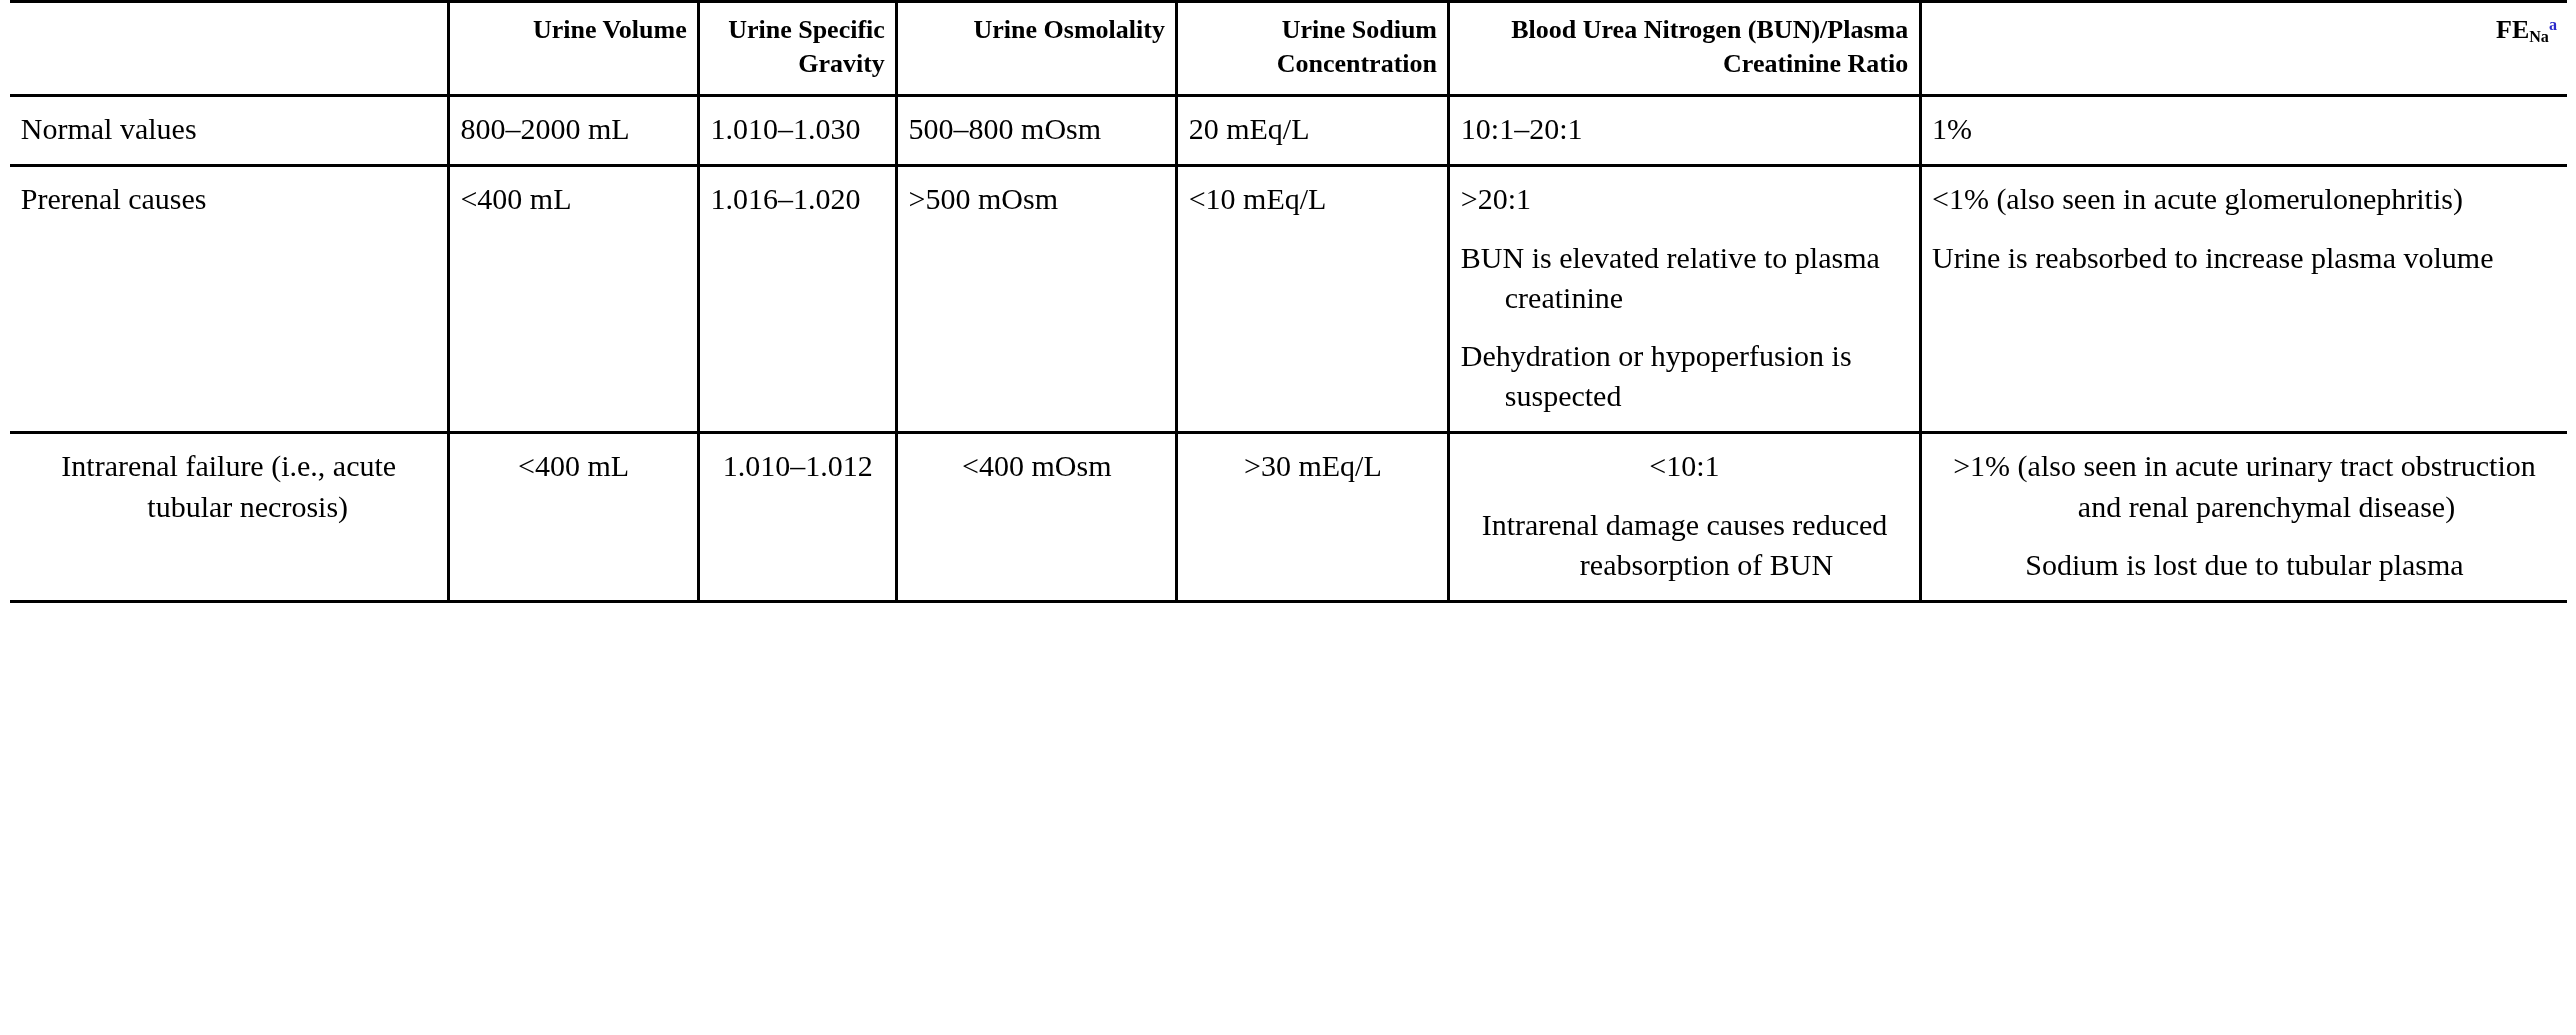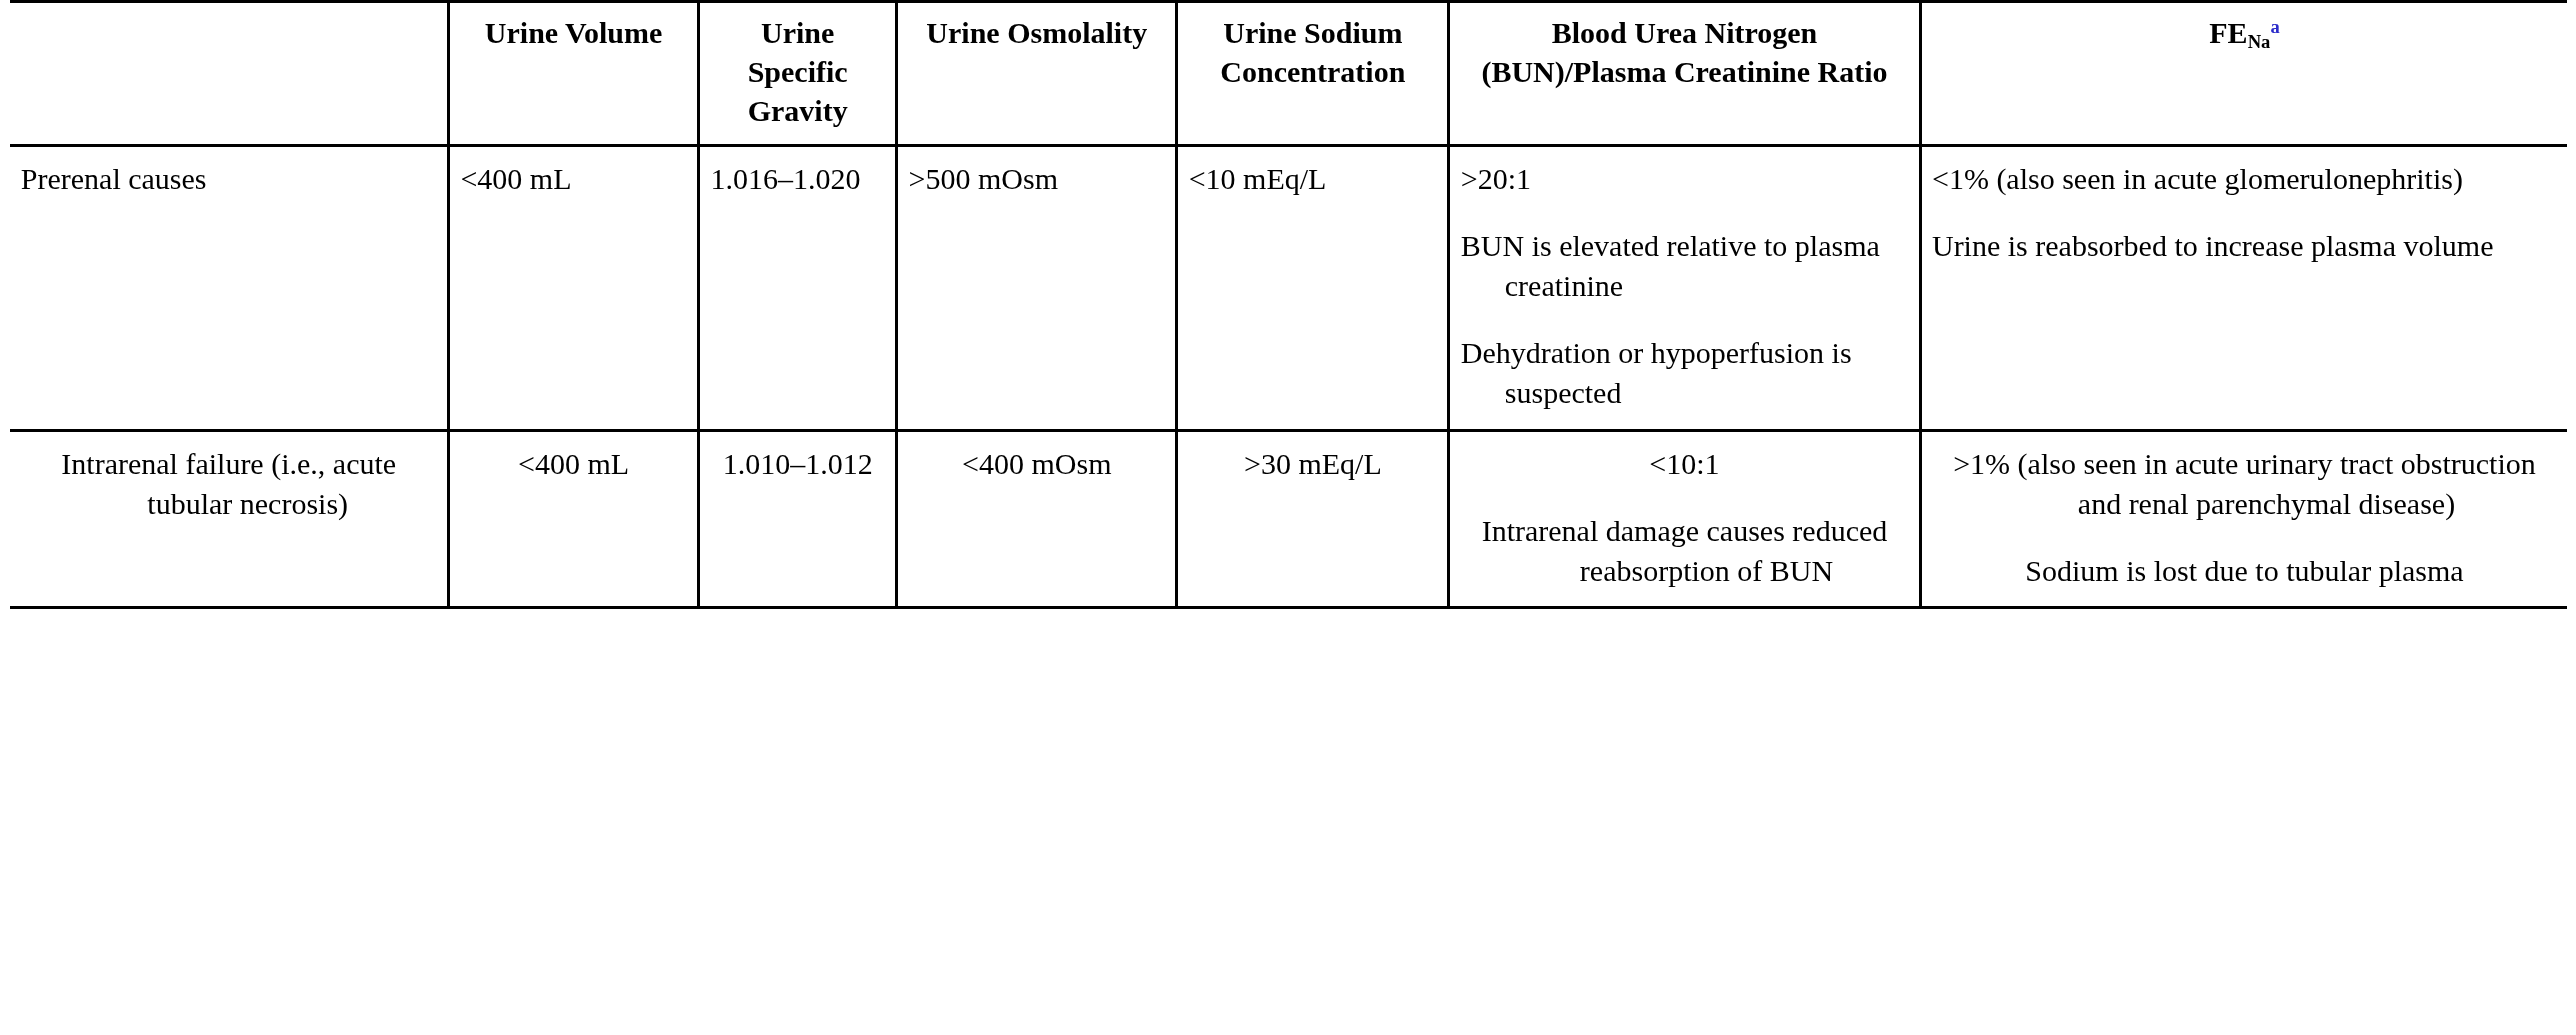--- a/index.html
+++ b/index.html
@@ -34,25 +34,25 @@
   table.lab-table col.c4 { width: 272px; }
   table.lab-table col.c5 { width: 471px; }
   table.lab-table col.c6 { width: 647px; }
 
   
   table.lab-table { border-top: 3.7px solid #000; border-bottom: 3.7px solid #000; }
 
   thead th {
     font-family: "Liberation Serif", serif;
     font-weight: bold;
-    text-align: center;
+    text-align: right;
     vertical-align: top;
     padding: 10.4px 10.4px 13.3px 10.4px;
     border-bottom: 3.7px solid #000000;
-    font-size: 30px;
+    font-size: 26px;
     line-height: 1.3;
   }
   thead th.first-col { border-right: none; }
 
   tbody td {
     vertical-align: top;
     text-align: left;
     padding: 12px 10.4px 15px 10.4px;
     border-bottom: 3px solid #000000;
     font-size: 30px;
@@ -68,21 +68,21 @@
     text-indent: -38px;
   }
   .hang-big {
     padding-left: 44px;
     text-indent: -44px;
   }
   .para {
     margin: 0;
   }
   .para + .para {
-    margin-top: 27px;
+    margin-top: 18px;
   }
   sub {
     font-size: 0.62em;
     vertical-align: -0.25em;
   }
   sup.fn {
     color: #2a2aca;
     font-size: 0.62em;
     vertical-align: 0.52em;
     font-weight: bold;
@@ -108,20 +108,41 @@
         <th class="vrule">Urine Volume</th>
         <th class="vrule">Urine Specific Gravity</th>
         <th class="vrule">Urine Osmolality</th>
         <th class="vrule">Urine Sodium Concentration</th>
         <th class="vrule">Blood Urea Nitrogen (BUN)/Plasma Creatinine Ratio</th>
         <th><span>FE</span><sub>Na</sub><sup class="fn">a</sup></th>
       </tr>
     </thead>
     <tbody>
 
+      <tr>
+        <td class="vrule">Normal values</td>
+        <td class="vrule">
+            <div class="hang">800–2000 mL</div>
+          </td>
+        <td class="vrule">
+            <div class="hang">1.010–1.030</div>
+          </td>
+        <td class="vrule">
+            <div class="hang">500–800 mOsm</div>
+          </td>
+        <td class="vrule">
+            <div class="hang">20 mEq/L</div>
+          </td>
+        <td class="vrule">
+          <p class="para hang-big">10:1–20:1</p>
+        </td>
+        <td>
+          <p class="para hang-big">1%</p>
+        </td>
+      </tr>
 
       <tr>
         <td class="vrule">Prerenal causes</td>
         <td class="vrule">
             <div class="hang">&lt;400 mL</div>
           </td>
         <td class="vrule">
             <div class="hang">1.016–1.020</div>
           </td>
         <td class="vrule">

